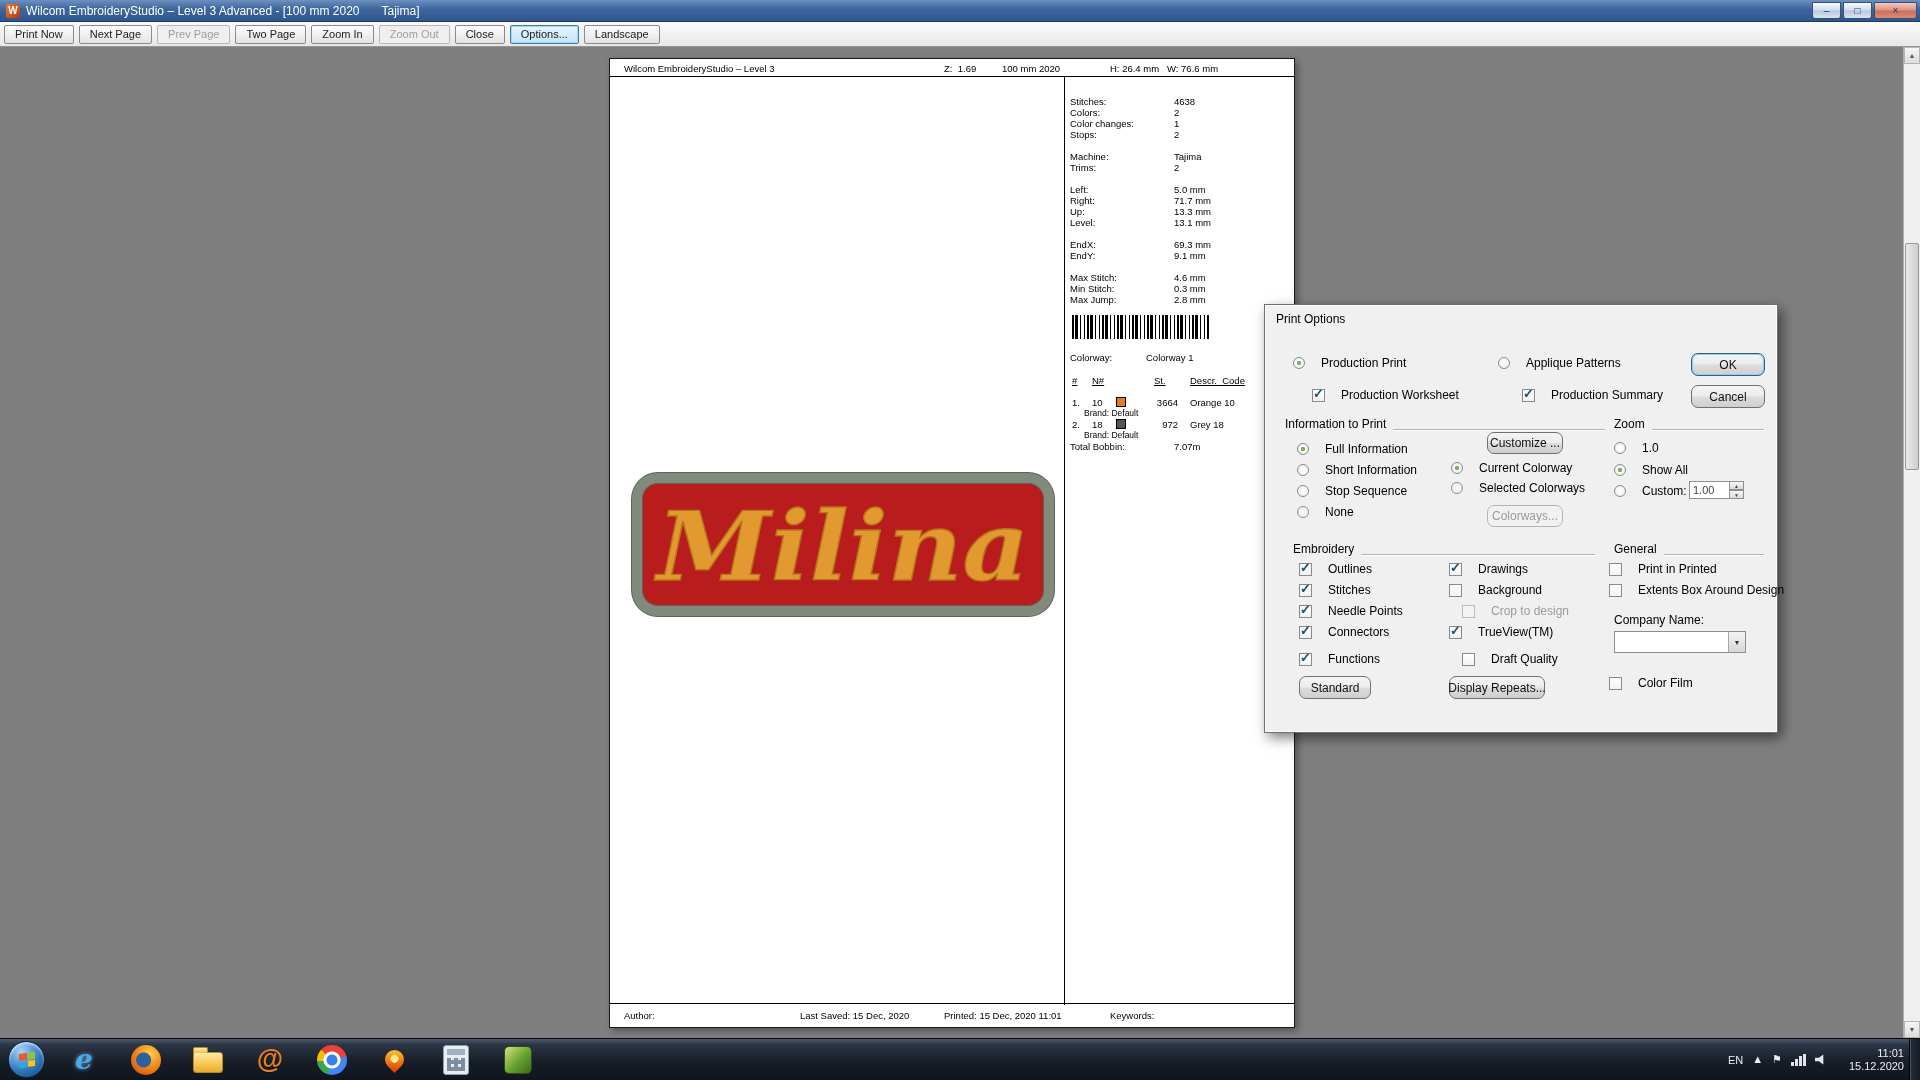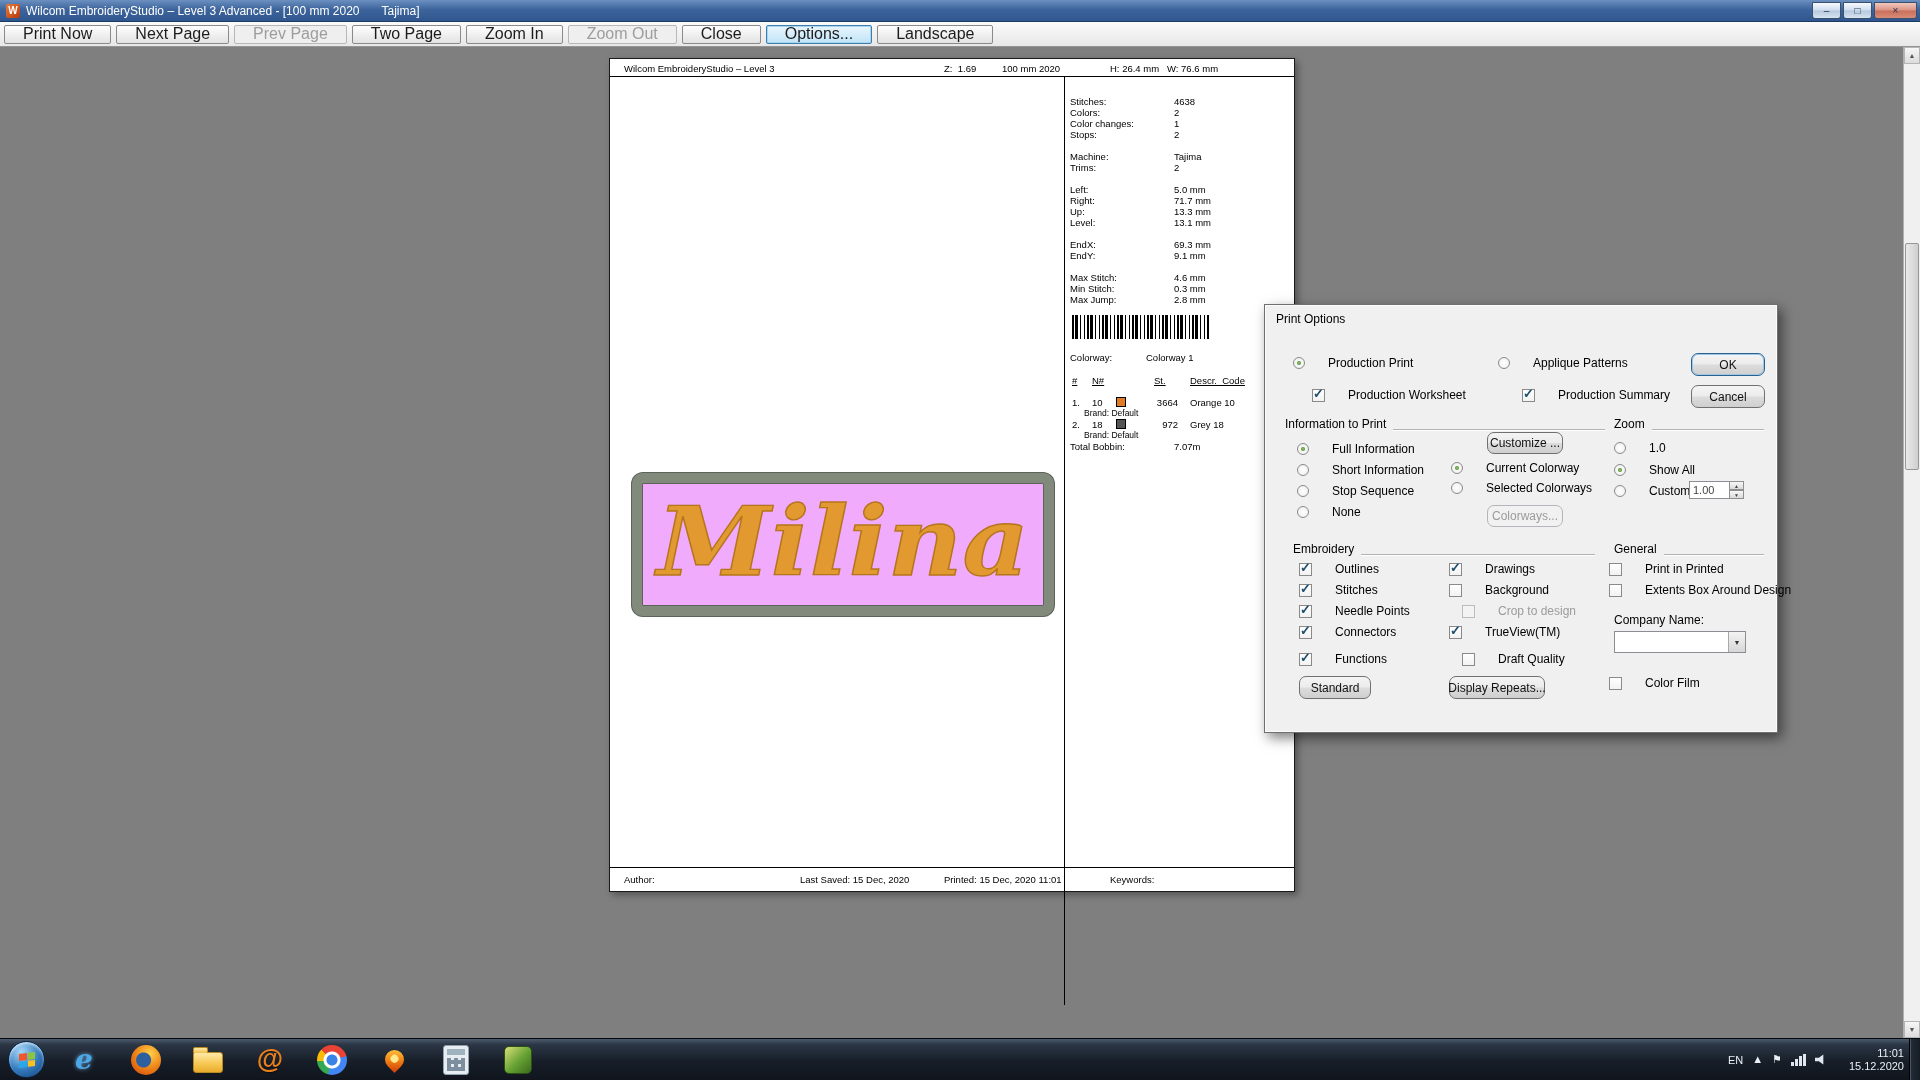--- a/index.html
+++ b/index.html
@@ -19,51 +19,51 @@
   .win-btns{position:absolute;right:3px;top:2px;display:flex;gap:2px}
   .win-btn{width:29px;height:17px;border:1px solid #39516f;border-radius:0 0 3px 3px;
     background:linear-gradient(#f6fafd,#cfdded 48%,#b7c9dd 52%,#d6e3f0);
     color:#23344d;font-size:10px;line-height:10px;display:flex;align-items:center;justify-content:center}
   .win-btn.close{width:43px;background:linear-gradient(#f1c9be,#dc9384 48%,#c9705c 52%,#d98b76)}
 
   
   .toolbar{position:absolute;top:22px;left:0;right:0;height:25px;
     background:linear-gradient(#fbfbfb,#e7e7e7);border-bottom:1px solid #949494;
     display:flex;align-items:center;gap:5px;padding-left:4px}
-  .tb-btn{height:19px;padding:0 18px;font-size:16px;border:1px solid #8a8a8a;border-radius:2px;
+  .tb-btn{height:19px;padding:0 10px;font-size:11px;border:1px solid #8a8a8a;border-radius:2px;
     background:linear-gradient(#fefefe,#e2e2e2);color:#1c1c1c;display:flex;align-items:center;white-space:nowrap}
   .tb-btn.disabled{color:#9d9d9d;border-color:#b7b7b7;background:#efefef}
   .tb-btn.active{border:1px solid #3c7fb1;background:linear-gradient(#eaf6fd,#bfe4f8);
     box-shadow:inset 0 0 0 1px #a8d4ee}
 
   
   .main{position:absolute;top:47px;left:0;right:0;bottom:42px;background:#7f7f7f}
   .vscroll{position:absolute;right:0;top:0;bottom:0;width:17px;background:#f0f0f0;border-left:1px solid #b0b0b0}
   .vs-arrow{position:absolute;left:0;width:16px;height:17px;background:linear-gradient(#f6f6f6,#dcdcdc);
     border:1px solid #b5b5b5;color:#555;font-size:7px;display:flex;align-items:center;justify-content:center}
   .vs-arrow.up{top:0}.vs-arrow.down{bottom:0}
   .vs-thumb{position:absolute;left:1px;width:14px;top:196px;height:227px;border:1px solid #979797;
     border-radius:2px;background:linear-gradient(90deg,#e9e9e9,#cfcfcf)}
 
   
-  .page{position:absolute;left:609px;top:11px;width:686px;height:834px;background:#fff;
+  .page{position:absolute;left:609px;top:11px;width:686px;height:970px;background:#fff;
     border:1px solid #1a1a1a;box-shadow:3px 3px 7px rgba(0,0,0,.35);font-size:9.5px;color:#000}
   .pg-head{position:absolute;left:0;top:0;right:0;height:18px;border-bottom:1px solid #000}
   .pg-head span{position:absolute;top:4px;white-space:pre}
   .ph-app{left:14px}.ph-zoom{left:334px}.ph-design{left:392px}.ph-dims{left:500px}
   .divider{position:absolute;left:454px;top:18px;height:928px;width:1px;background:#000}
   .pg-foot{position:absolute;left:0;bottom:0;right:0;height:24px;border-top:1px solid #000}
   .pg-foot span{position:absolute;top:6px;white-space:pre}
   .pf-author{left:14px}.pf-saved{left:190px}.pf-printed{left:334px}.pf-keywords{left:500px}
 
   
-  .design{position:absolute;left:22px;top:414px;width:422px;height:143px;background:#f0abfc;
-    border:10px solid #828a7c;border-radius:11px;
+  .design{position:absolute;left:22px;top:414px;width:422px;height:143px;background:#b91c1c;
+    border:10px solid #828a7c;border-radius:26px;
     box-shadow:0 0 0 1px #5c635a,inset 0 0 0 1px #5c635a;
-    display:flex;align-items:flex-start;justify-content:center}
+    display:flex;align-items:flex-end;justify-content:center}
   .design svg{width:396px;height:118px;overflow:visible}
 
   
   .stats{position:absolute;left:458px;top:18px;width:226px;padding-top:19px}
   .stat-row{position:relative;height:11px}
   .stat-row .l{position:absolute;left:2px;white-space:nowrap}
   .stat-row .v{position:absolute;left:106px;white-space:nowrap}
   .sgap{height:11px}
   .barcode{position:absolute;left:4px;top:238px;width:138px;height:24px;
     background:repeating-linear-gradient(90deg,#000 0 2px,#fff 2px 3px,#000 3px 6px,#fff 6px 8px,#000 8px 9px,#fff 9px 12px,#000 12px 13px,#fff 13px 15px)}
@@ -77,21 +77,21 @@
   .swatch{position:absolute;left:48px;top:0;width:10px;height:10px;border:1px solid #000}
   .brand{position:absolute;left:16px;font-size:8.5px;white-space:nowrap}
   .tt-total{position:absolute;top:364px;left:0;right:0;height:11px}
   .tt-total .l{position:absolute;left:2px}.tt-total .v{position:absolute;left:106px}
 
   
   .dialog{position:absolute;left:1264px;top:304px;width:514px;height:429px;background:#f0f0f0;
     border:1px solid #6f6f6f;box-shadow:inset 0 0 0 1px #fbfbfb,4px 5px 12px rgba(0,0,0,.5);
     font-size:12px;color:#000;z-index:5}
   .dlg-title{position:absolute;left:11px;top:7px;font-size:12px}
-  .ctl{position:absolute;display:flex;align-items:center;gap:23px;white-space:nowrap}
+  .ctl{position:absolute;display:flex;align-items:center;gap:16px;white-space:nowrap}
   .ctl.disabled{color:#9b9b9b}
   .rb{width:12px;height:12px;border-radius:50%;border:1px solid #8a8a8a;flex:0 0 auto;
     background:radial-gradient(#fff,#ececec);position:relative}
   .rb.selected::after{content:"";position:absolute;left:3px;top:3px;width:4px;height:4px;border-radius:50%;
     background:radial-gradient(#9ed06a,#2e6b1e)}
   .cb{width:13px;height:13px;border:1px solid #8a8a8a;flex:0 0 auto;position:relative;
     background:linear-gradient(#fff,#f2f2f2)}
   .ctl.disabled .cb{border-color:#bcbcbc;background:#f3f3f3}
   .cb .mark{display:none;position:absolute;left:0;top:-4px;font-size:13px;font-weight:bold;
     font-style:normal;color:#20506f}

